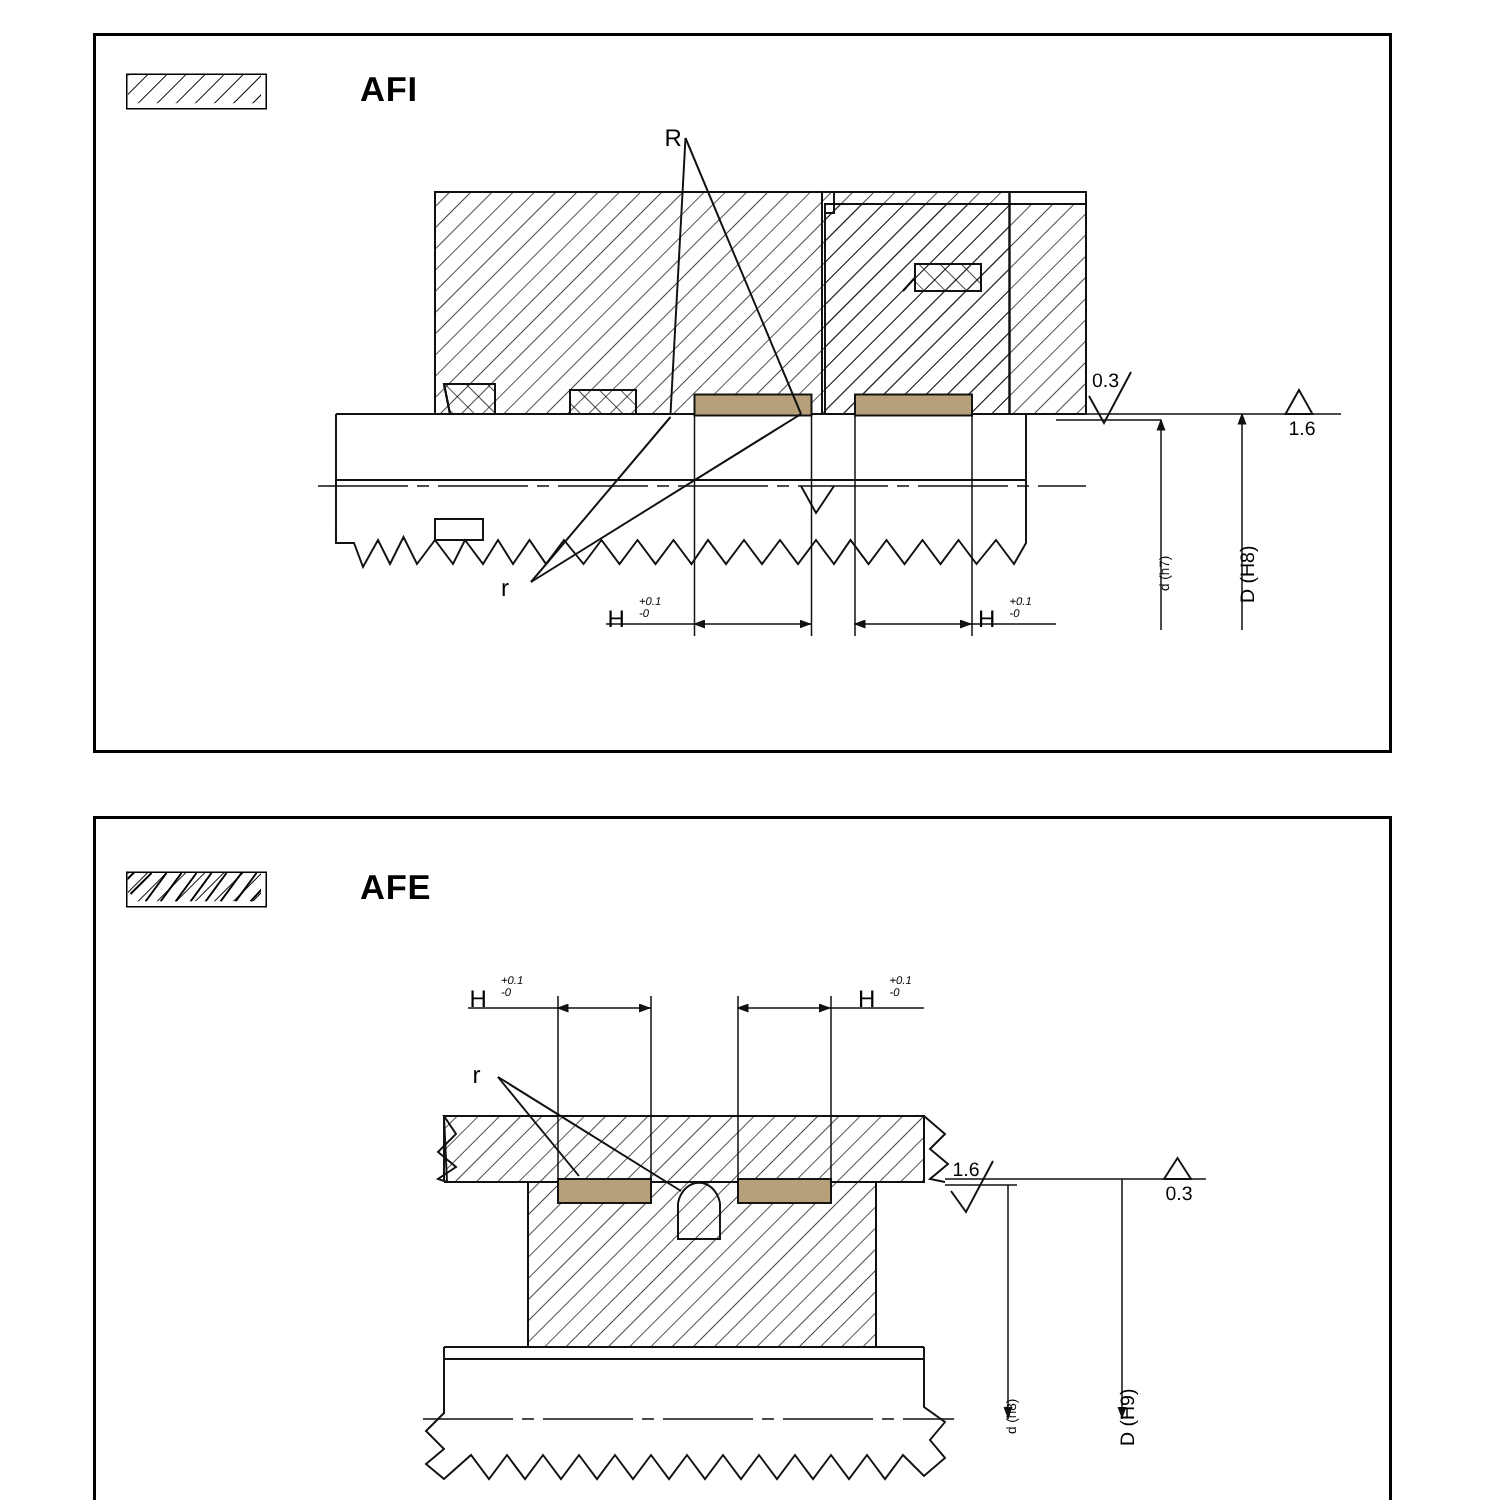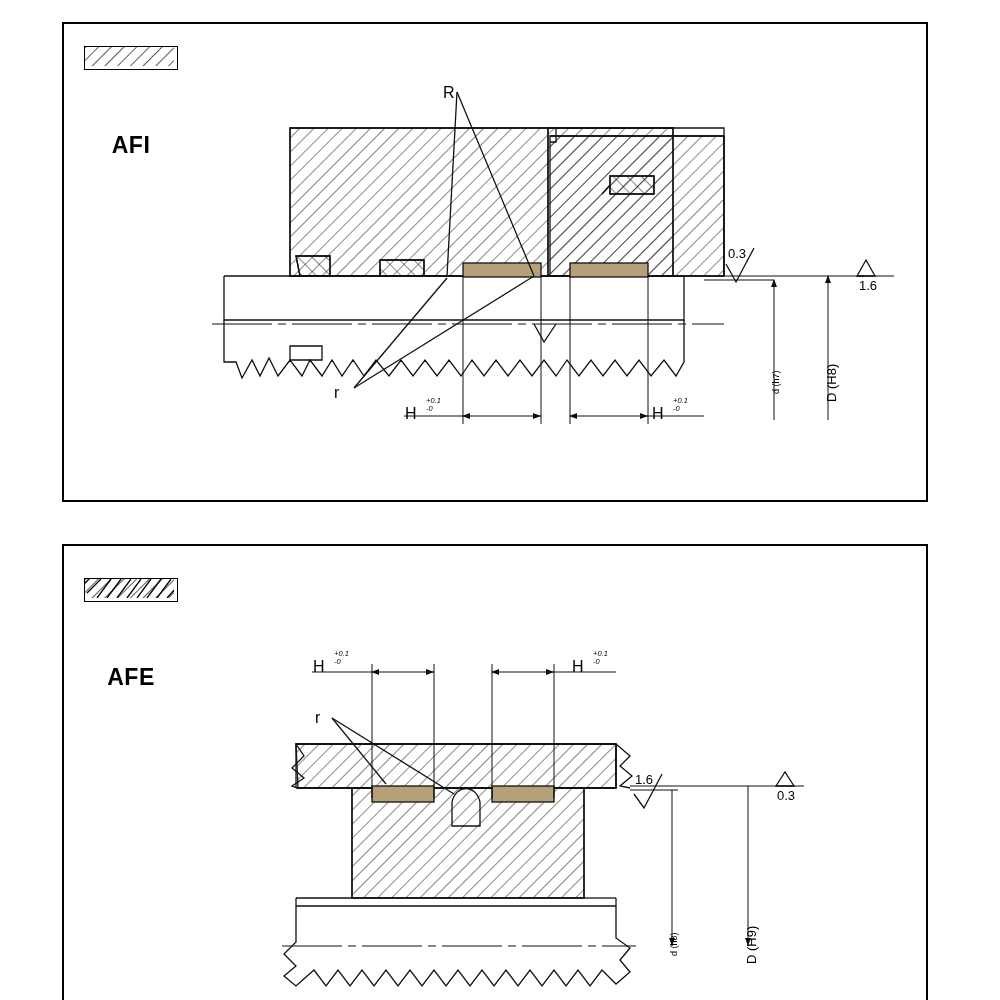--- a/index.html
+++ b/index.html
@@ -3,21 +3,21 @@
 <meta charset="utf-8">
 <style>
   html,body{margin:0;padding:0;background:#ffffff;}
   body{width:1000px;height:1000px;font-family:"Liberation Sans",sans-serif;color:#000;}
   .page{position:relative;width:1000px;height:1000px;background:#fff;}
 
   .panel{position:absolute;border:2px solid #000;background:#fff;}
   #panel-afi{left:62px;top:22px;width:862px;height:476px;}
   #panel-afe{left:62px;top:544px;width:862px;height:466px;}
 
-  .legend{position:absolute;display:flex;align-items:center;gap:62px;flex-direction:column;}
+  .legend{position:absolute;display:flex;align-items:flex-end;gap:62px;}
   .legend .swatch{width:92px;height:22px;border:1.5px solid #000;}
   .legend .lbl{font-size:23px;font-weight:bold;letter-spacing:.5px;}
 
   .svgwrap{position:absolute;left:0;top:0;width:100%;height:100%;pointer-events:none;}
 
   .txt{position:absolute;font-size:13px;white-space:nowrap;}
   .txt.big{font-size:16px;}
   .txt.small{font-size:9px;}
   .rot{transform:rotate(-90deg);transform-origin:left top;}
   .tolstack{position:absolute;font-size:7.5px;line-height:8px;font-style:italic;}

